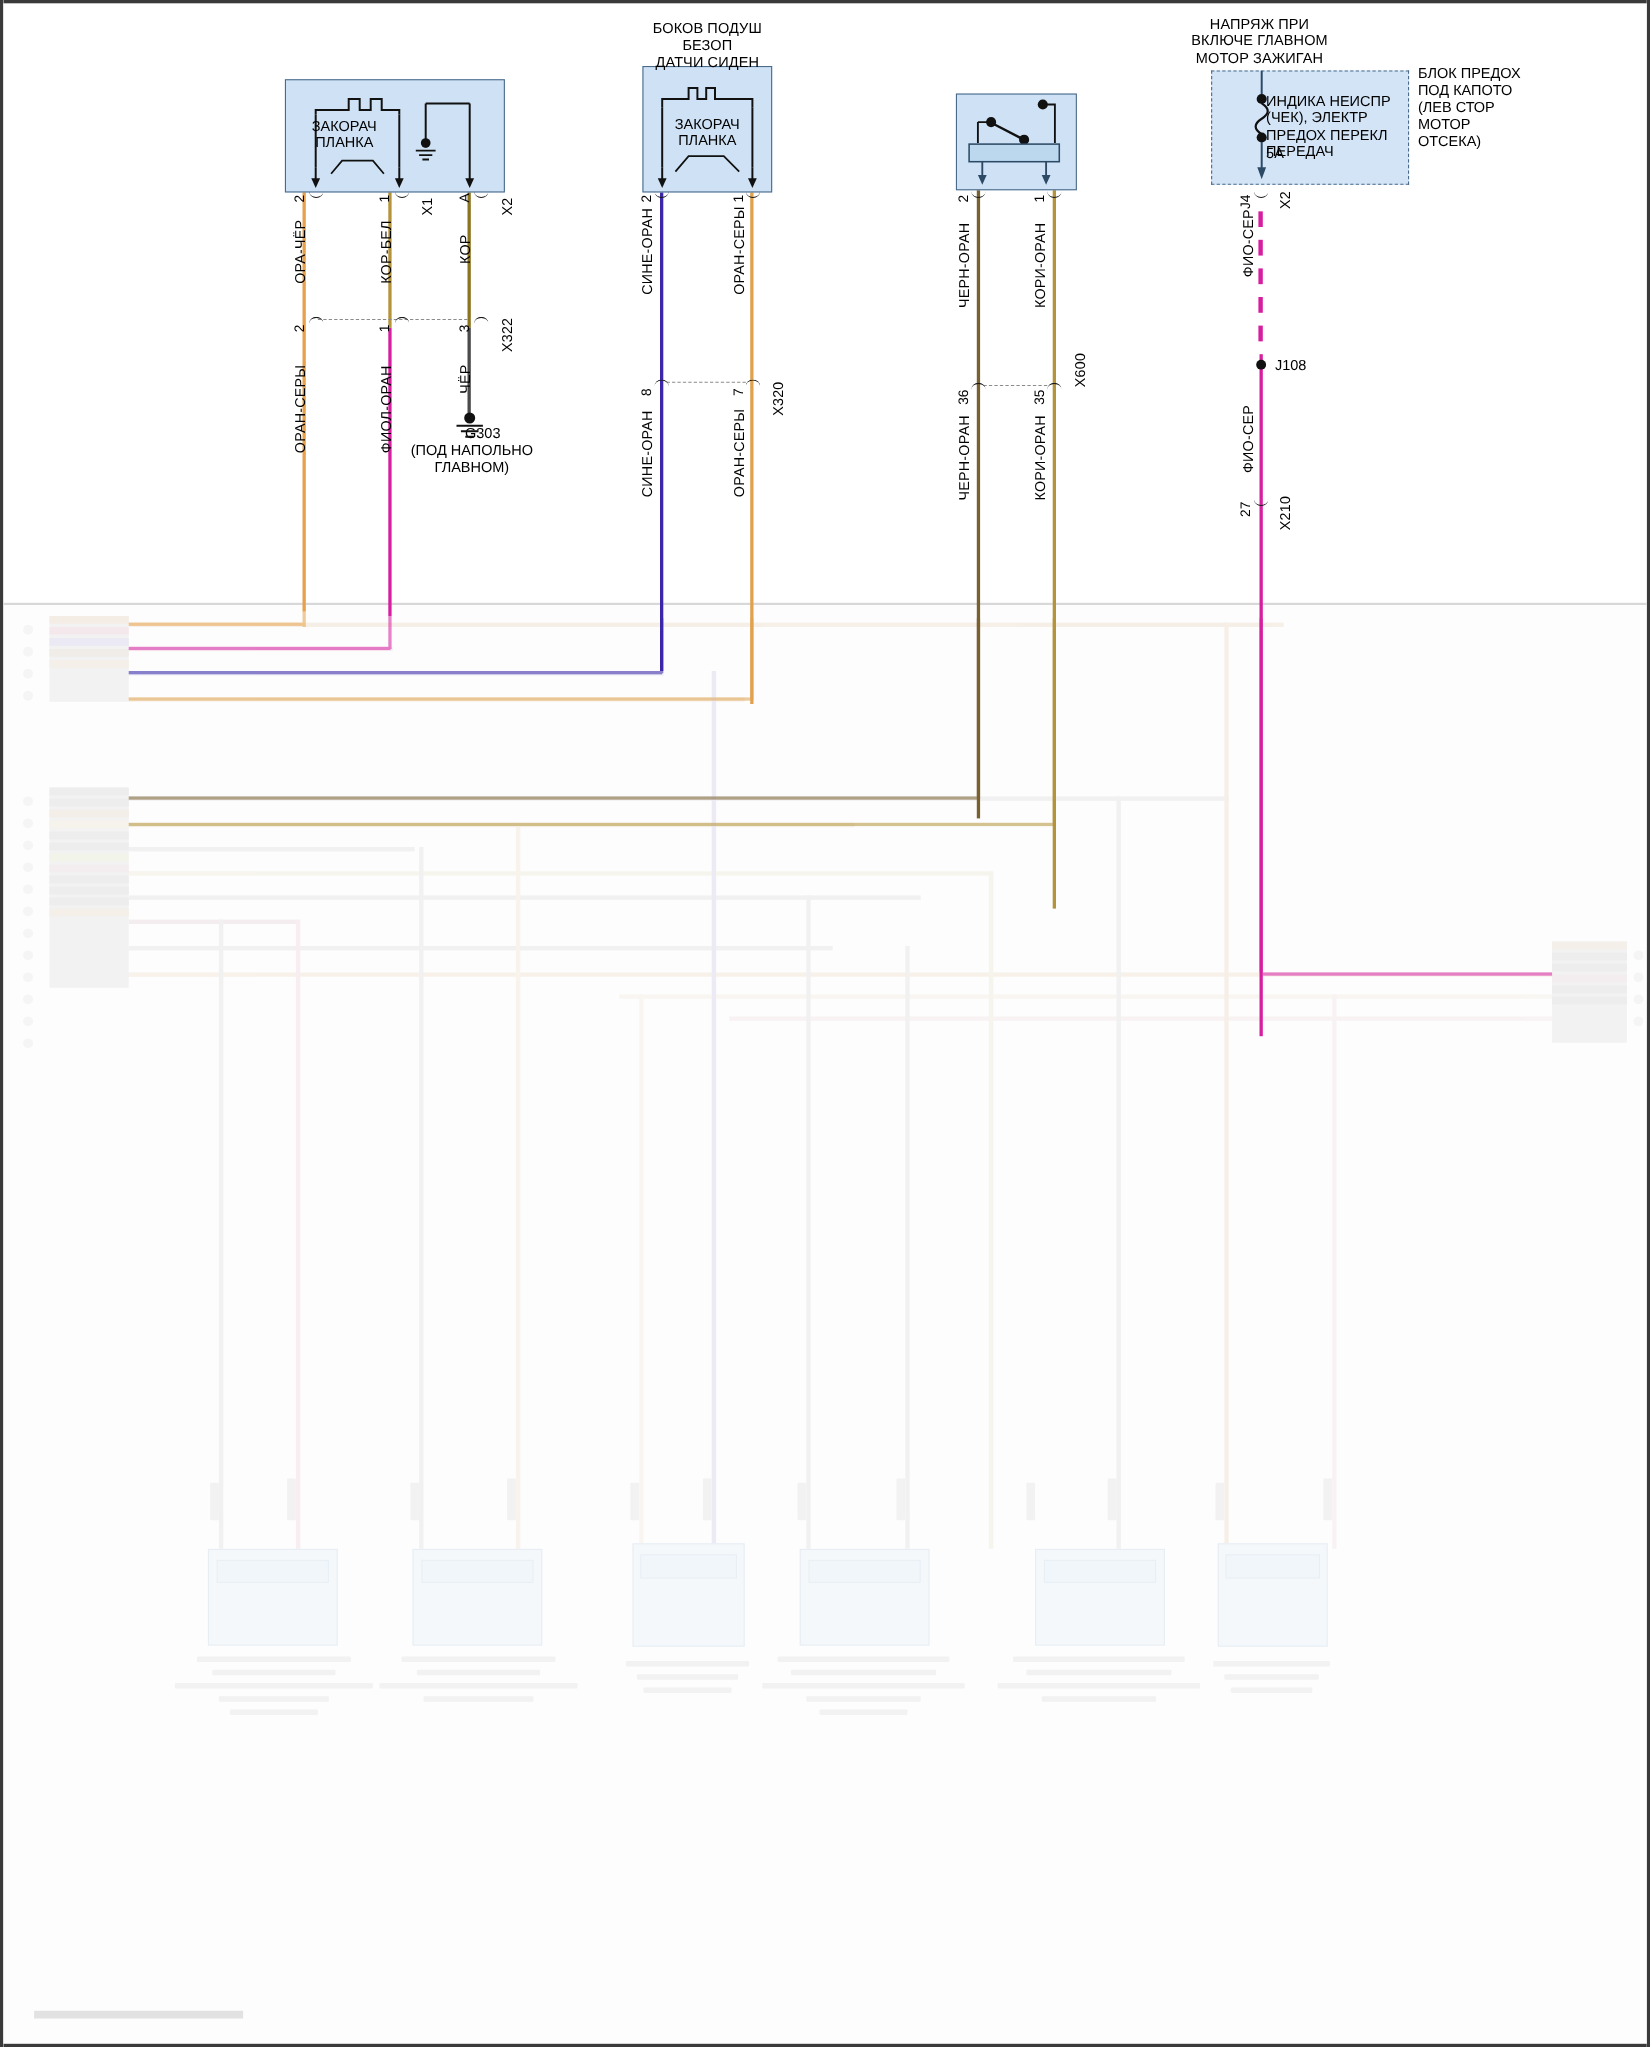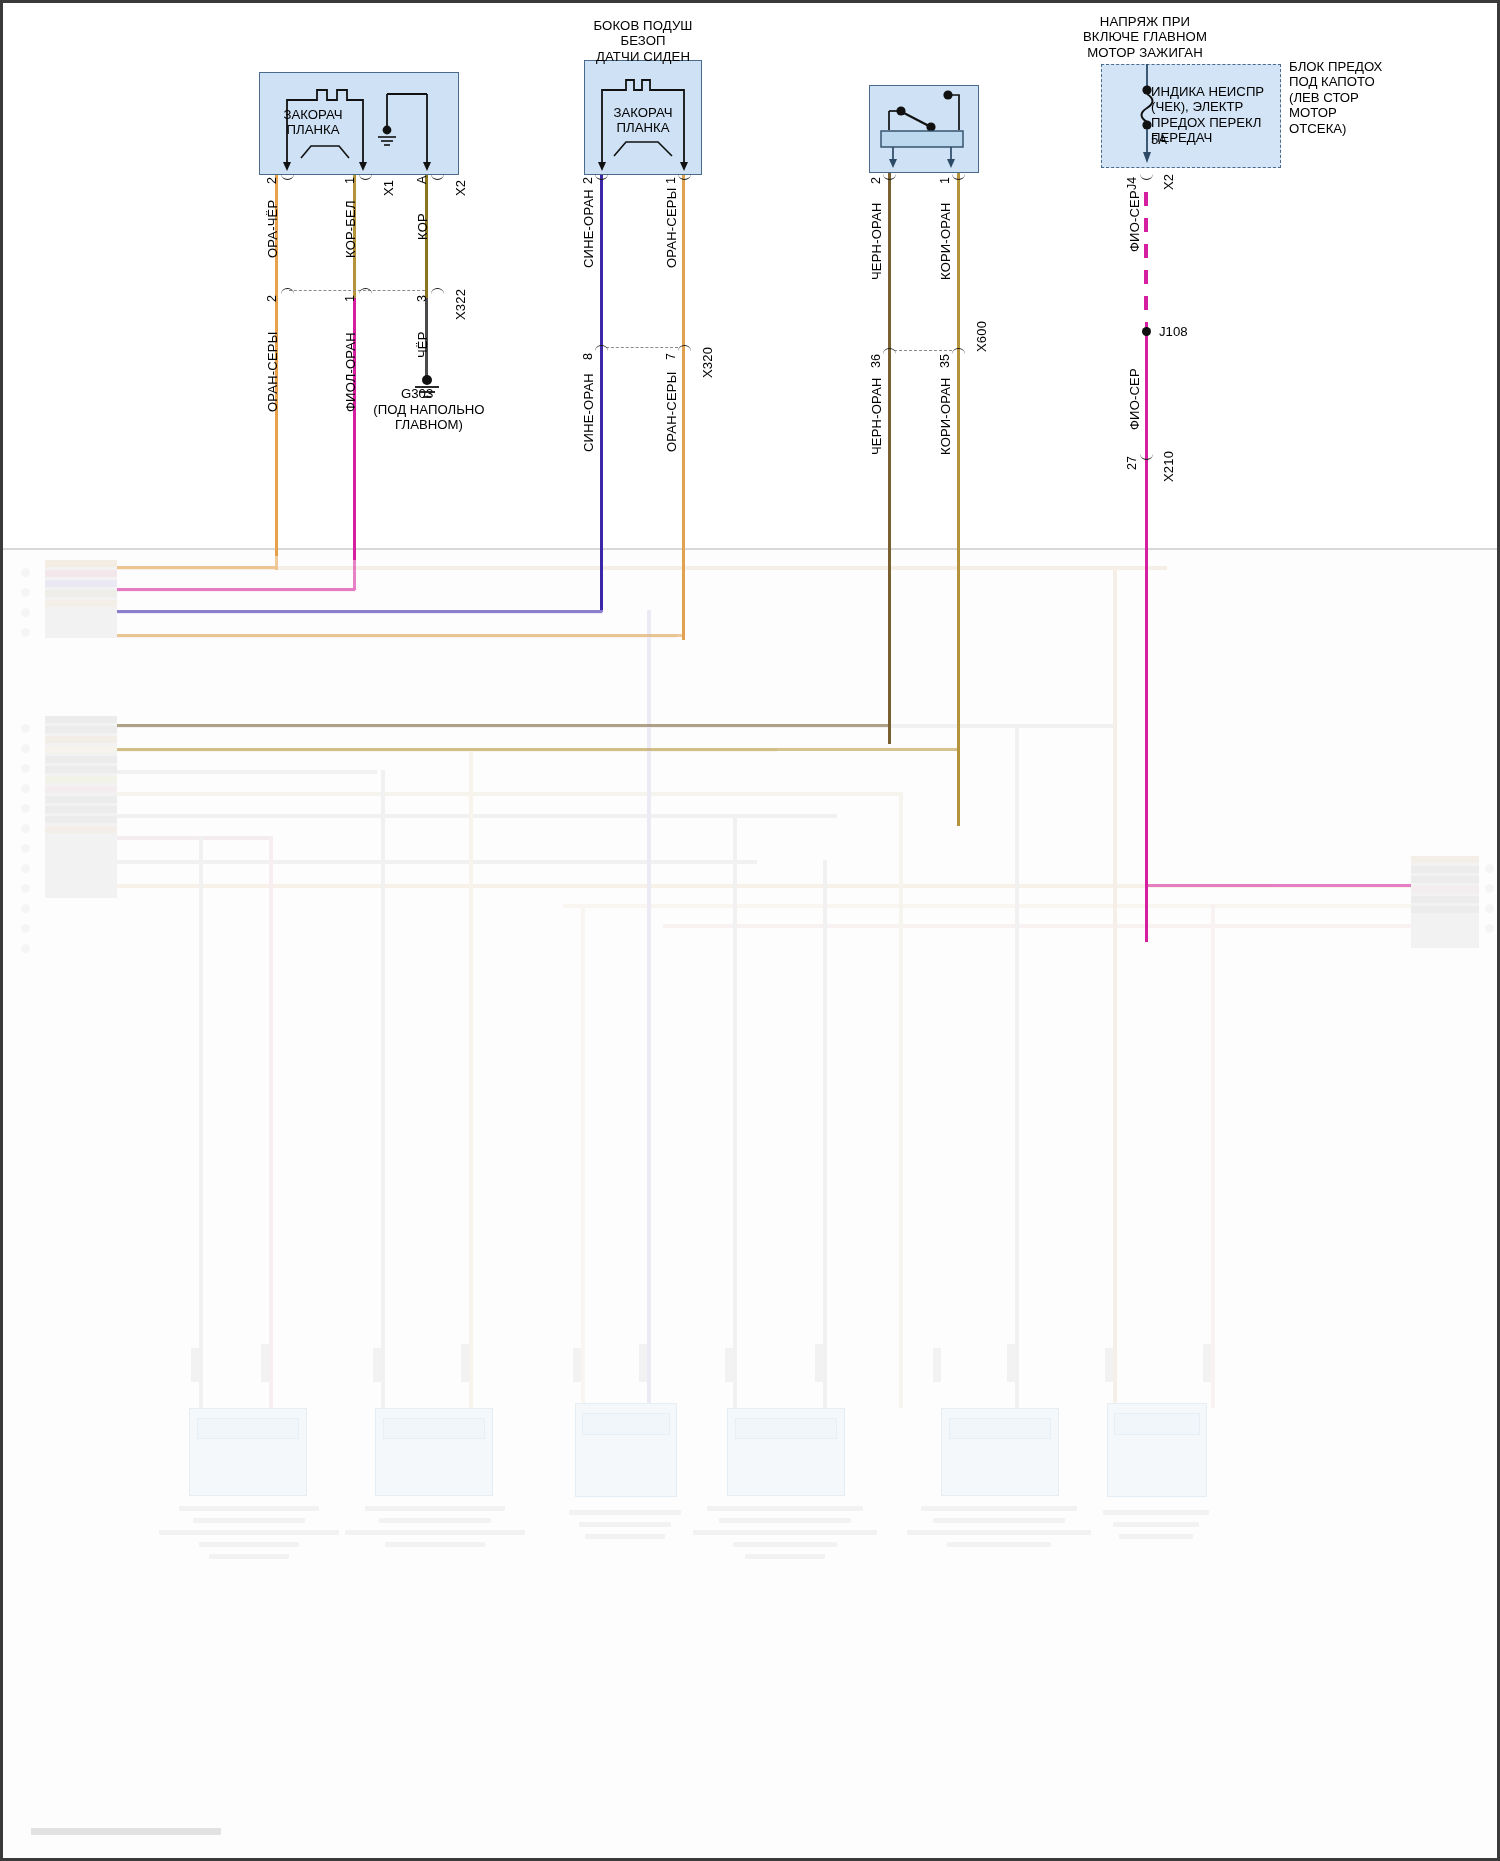--- a/index.html
+++ b/index.html
@@ -398,21 +398,21 @@
 
   <div class="wire v" style="left:422px;top:298px;width:3px;height:78px;background:#4a4a4a;"></div>
 
   <svg class="abs" style="left:404px;top:372px;width:40px;height:30px;z-index:13;" viewBox="0 0 40 30">
     <circle cx="20" cy="8" r="5" fill="#111"></circle>
     <path d="M8 15 L32 15" stroke="#111" stroke-width="1.8"></path>
     <path d="M12 20 L28 20" stroke="#111" stroke-width="1.8"></path>
     <path d="M16 25 L24 25" stroke="#111" stroke-width="1.8"></path>
   </svg>
 
-  <div class="htext" style="left:398px;top:386px;text-align:left;width:54px;">G303</div>
+  <div class="htext" style="left:398px;top:386px;text-align:right;width:54px;">G303</div>
   <div class="htext" style="left:350px;top:402px;text-align:center;width:152px;white-space:pre-line;line-height:15.4px;">(ПОД НАПОЛЬНО
 ГЛАВНОМ)</div>
 
   <div class="comp-title" style="left:530px;top:18px;width:220px;">БОКОВ ПОДУШ
 БЕЗОП
 ДАТЧИ СИДЕН</div>
 
   <div class="comp-box" style="left:581px;top:60px;width:118px;height:115px;"></div>
 
   <svg class="abs" style="left:581px;top:60px;width:118px;height:115px;z-index:12;" viewBox="0 0 118 115">

